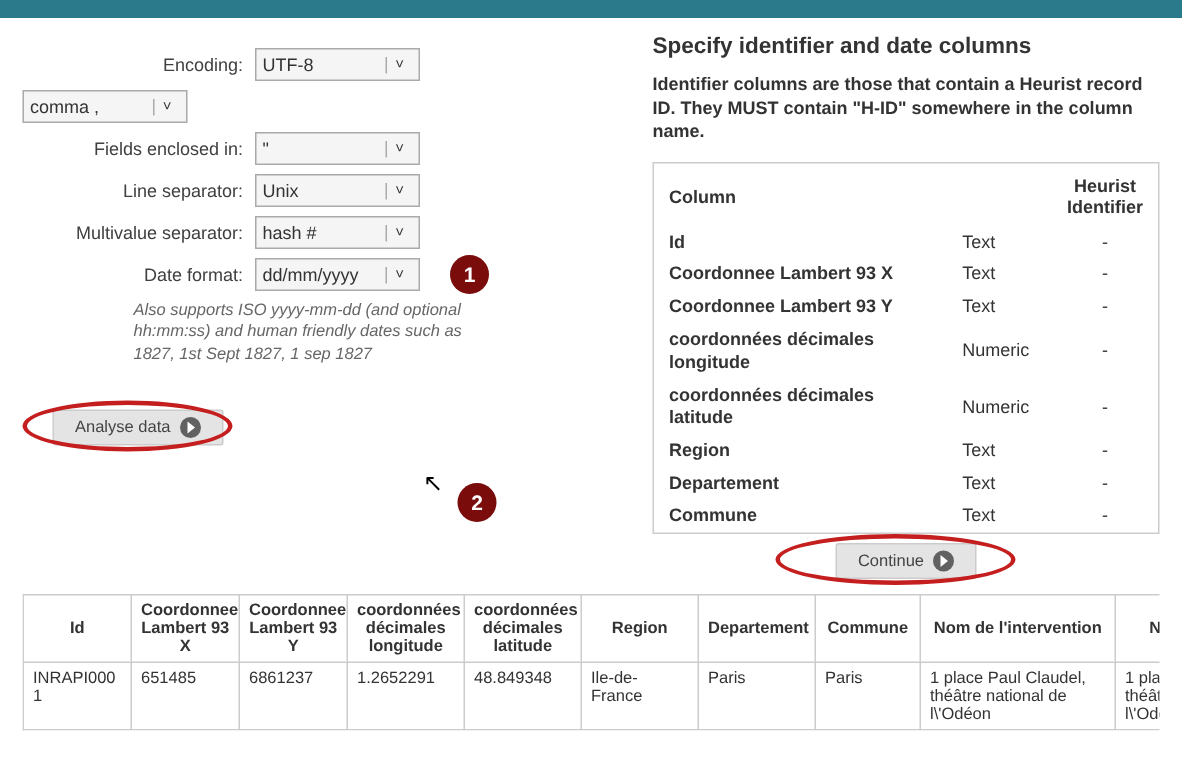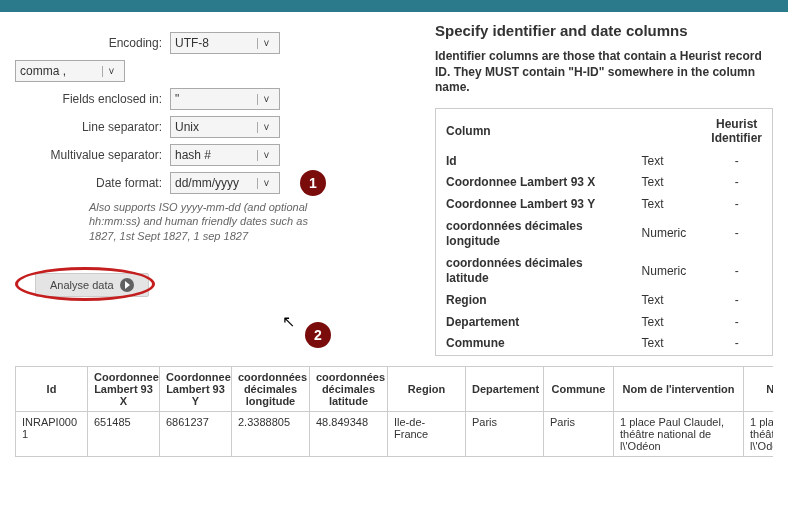--- a/index.html
+++ b/index.html
@@ -173,20 +173,29 @@
             </tr>
             <tr>
               <td><b>Commune</b></td>
               <td>Text</td>
               <td class="center">-</td>
             </tr>
           </tbody>
       </table>
     </div>
 
+    <div class="continue-wrap">
+      <div class="continue-inner">
+        <div class="action-btn">
+          <span>Continue</span>
+          <span class="fwd-icon"></span>
+        </div>
+        <div class="red-ellipse ellipse-continue"></div>
+      </div>
+    </div>
   </div>
 
 </div>
 
 <div class="parse-section">
   <div style="overflow:hidden;">
     <table class="parse-table">
       <colgroup>
         <col style="width:72px">
           <col style="width:72px">
@@ -211,21 +220,21 @@
             <th>Commune</th>
             <th>Nom de l'intervention</th>
             <th>No</th>
           </tr>
         </thead>
       <tbody id="parse-body">
           <tr>
             <td>INRAPI0001</td>
             <td>651485</td>
             <td>6861237</td>
-            <td>2.3388805</td>
+            <td>1.2652291</td>
             <td>48.849348</td>
             <td>Ile-de-France</td>
             <td>Paris</td>
             <td>Paris</td>
             <td>1 place Paul Claudel, théâtre national de l\'Odéon</td>
             <td>1 place P théâtre n l\'Odéon</td>
           </tr>
         </tbody>
     </table>
   </div>

